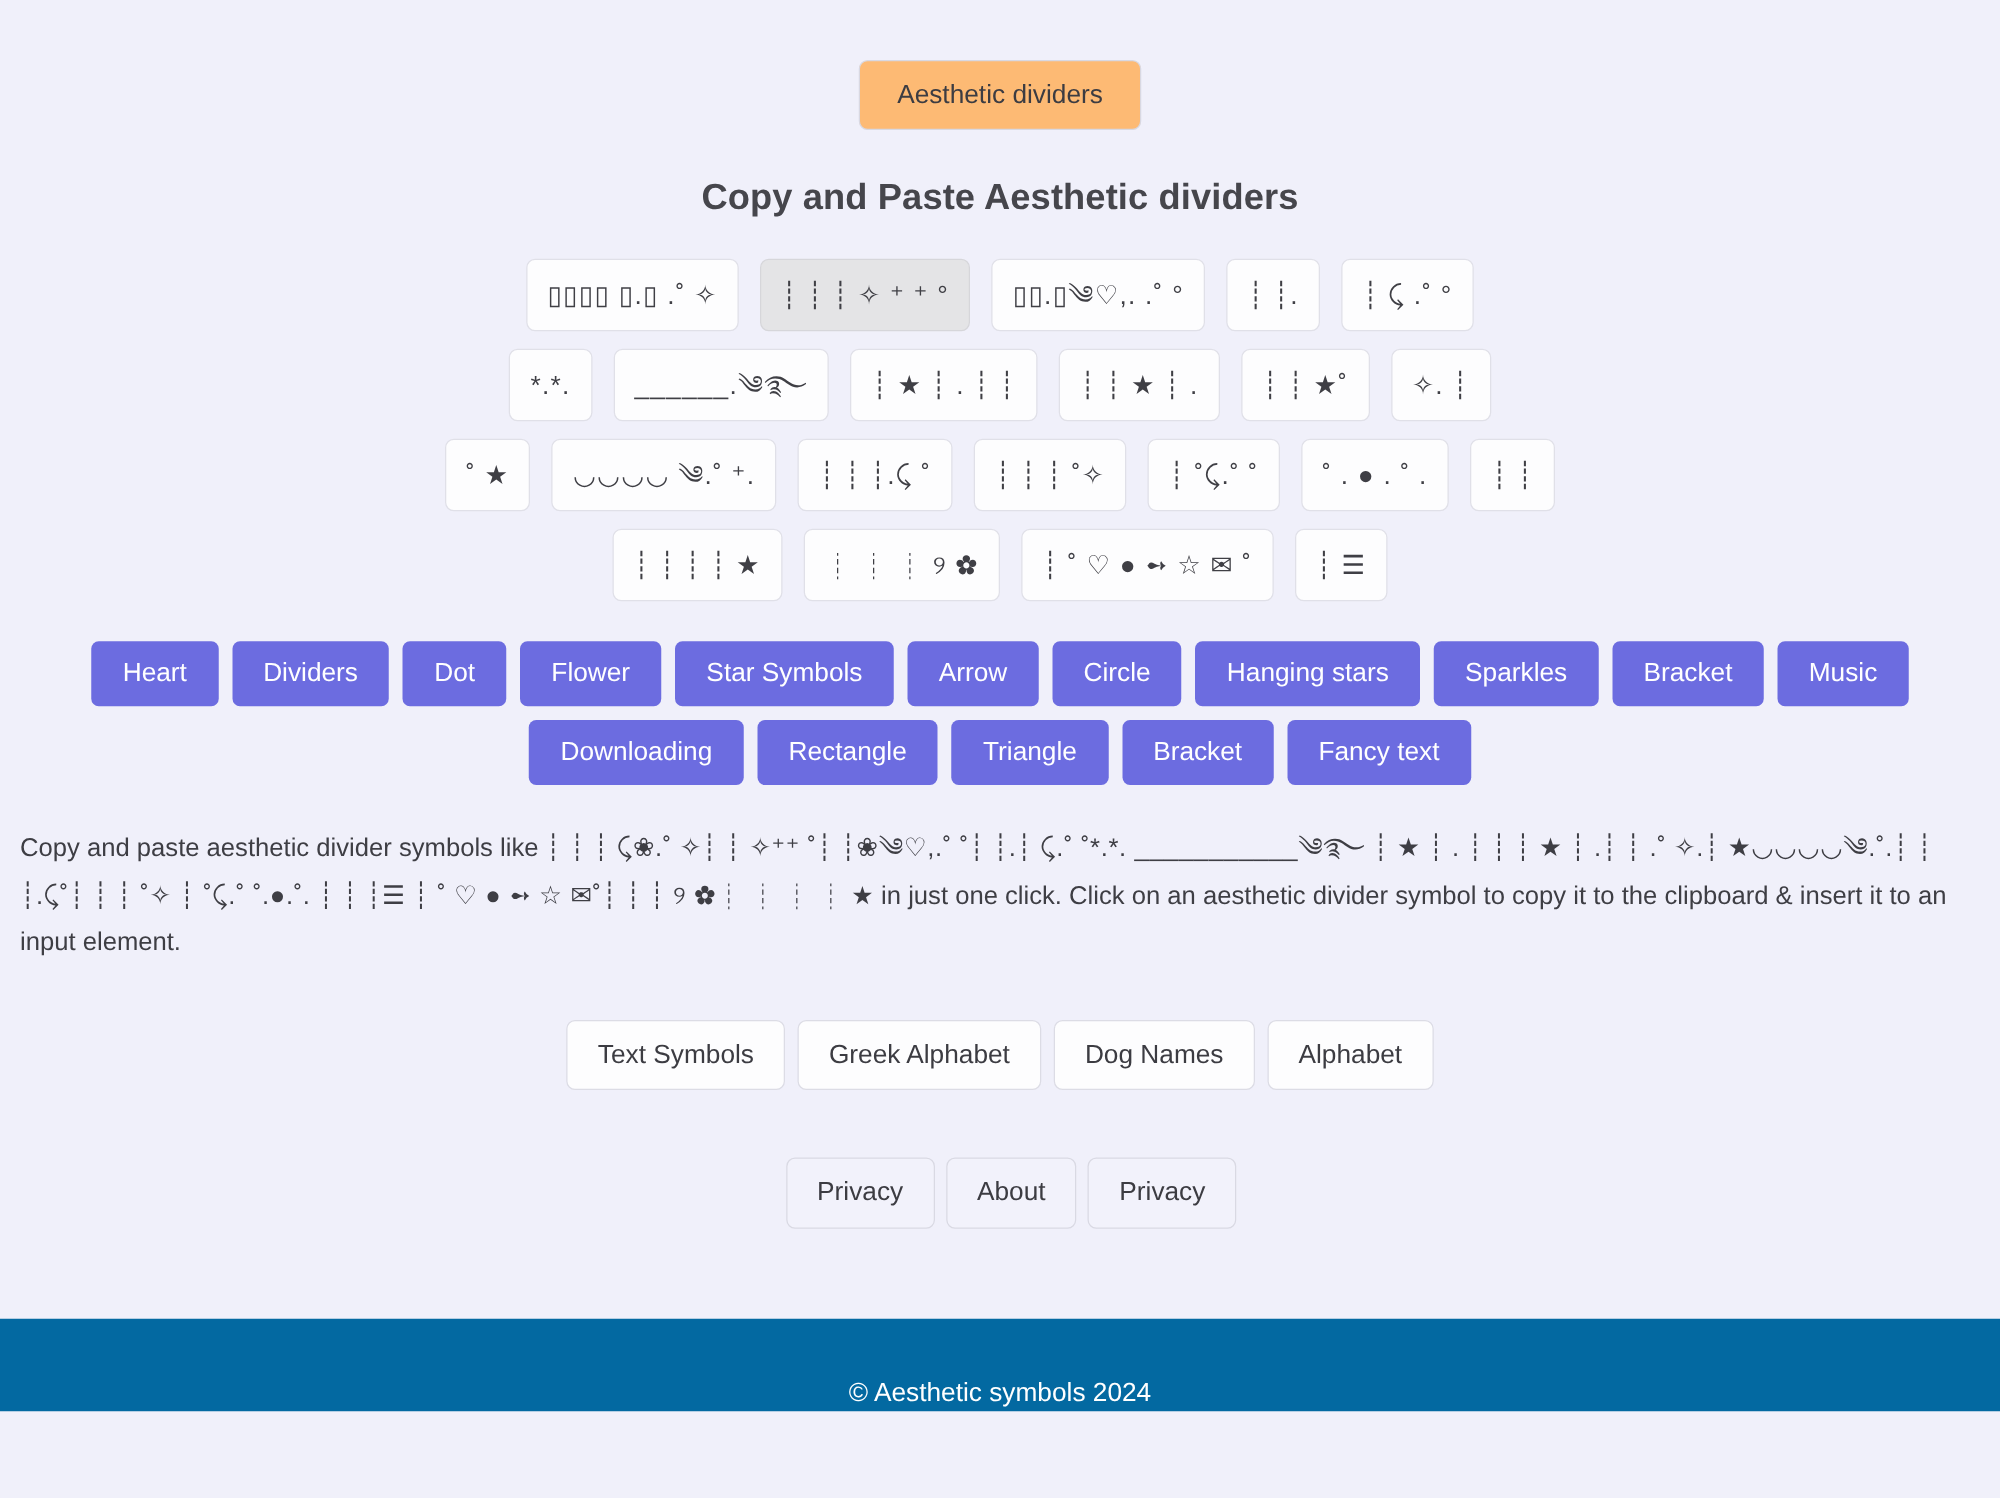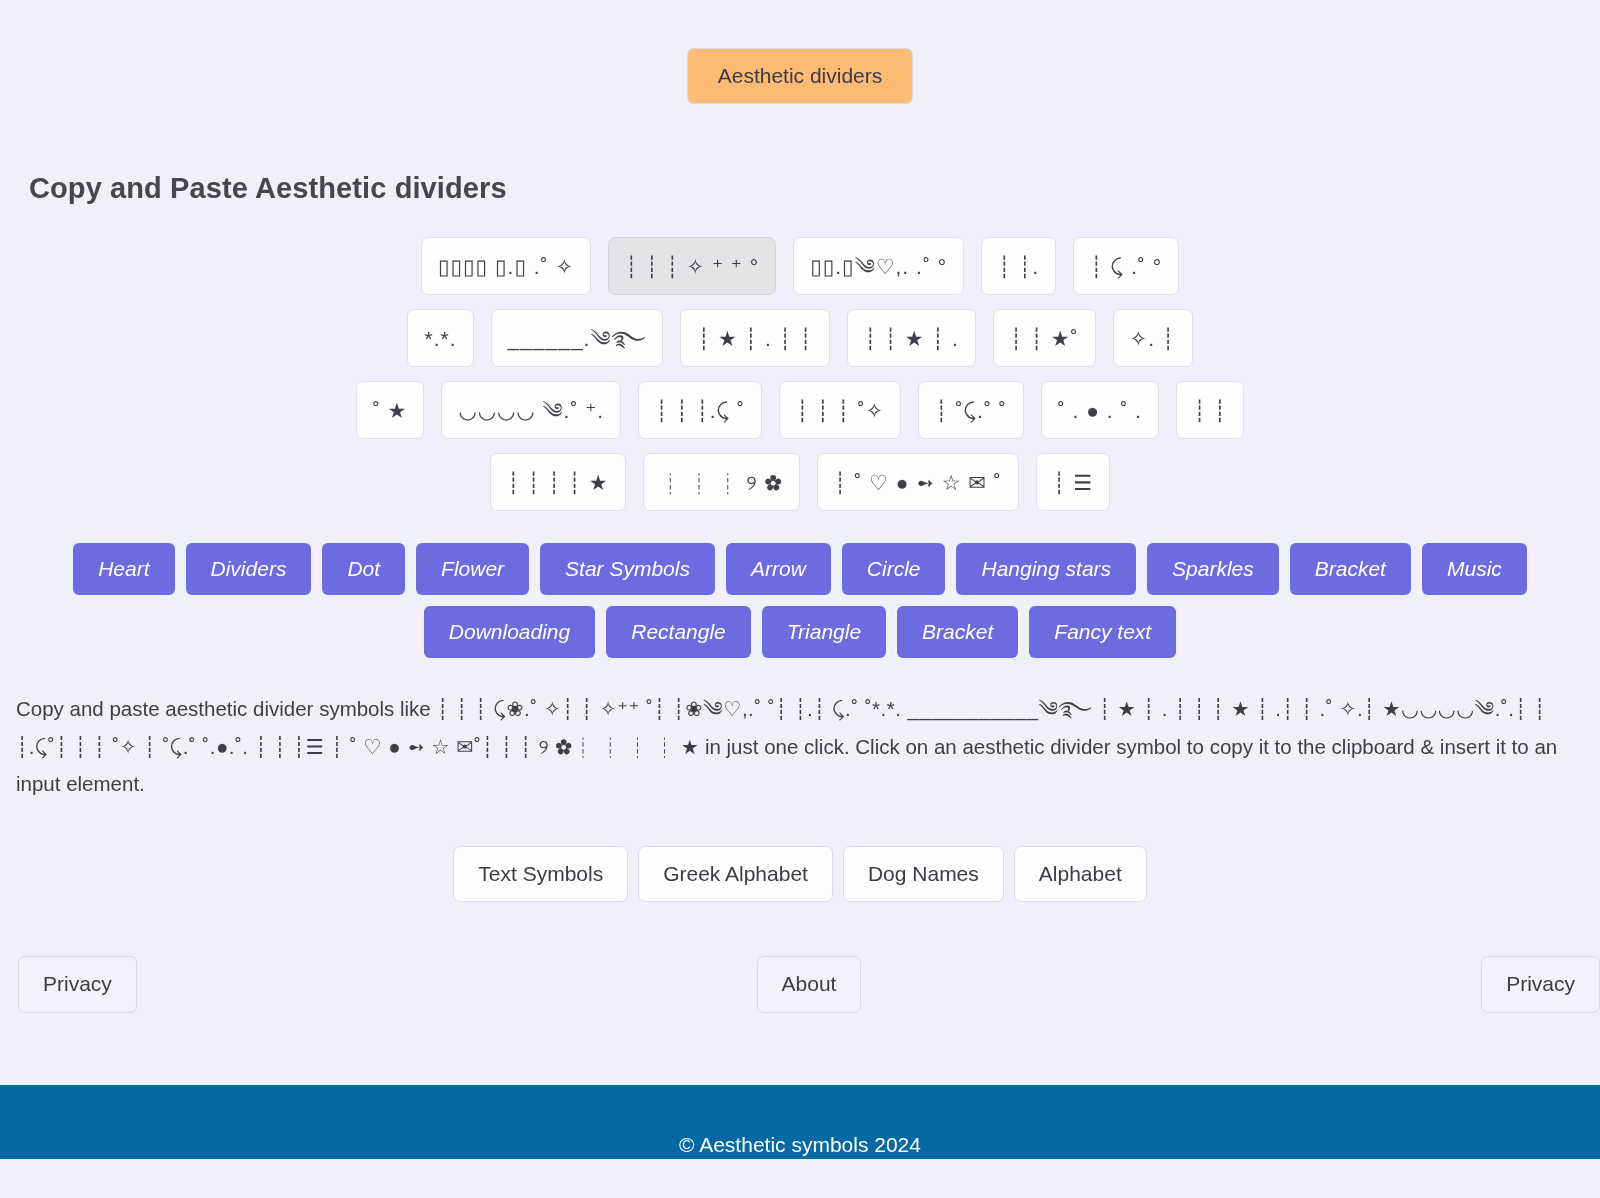--- a/index.html
+++ b/index.html
@@ -35,27 +35,26 @@
     padding: 15px 30px;
     font-size: 21px;
     color: #3c3c42;
     line-height: 1.15;
     cursor: pointer;
     white-space: nowrap;
   }
 
   
   .page-title {
-    text-align: left;
+    text-align: center;
     font-size: 29px;
     font-weight: bold;
     color: #46464c;
-    margin: 68px 0 0 0;
+    margin: 38px 0 0 0;
     letter-spacing: .1px;
-    padding-left: 29px;
   }
 
   
   .tiles {
     margin-top: 32px;
     padding: 0 46px;
   }
   .tile-row {
     display: flex;
     justify-content: center;
@@ -101,21 +100,20 @@
     background: #6c6ce0;
     color: #ffffff;
     border: none;
     border-radius: 6px;
     padding: 14px 25px;
     font-size: 21px;
     font-family: "Liberation Sans", sans-serif;
     line-height: 1.15;
     cursor: pointer;
     white-space: nowrap;
-    font-style: italic;
   }
 
   
   .desc {
     margin: 32px 0 0 0;
     padding: 0 16px;
     font-size: 20.5px;
     color: #3e3e44;
     line-height: 1.82;
     text-align: left;
@@ -142,21 +140,21 @@
     font-family: "Liberation Sans", sans-serif;
     line-height: 1.15;
     cursor: pointer;
     white-space: nowrap;
   }
 
   
   .footer-nav {
     margin-top: 54px;
     display: flex;
-    justify-content: space-between;
+    justify-content: center;
     gap: 9px;
     margin-left: 18px;
   }
   .footer-nav-btn {
     background: #f2f2fb;
     border: 1px solid #d9d9e3;
     border-radius: 7px;
     padding: 15px 24px;
     font-size: 21px;
     color: #3c3c42;

